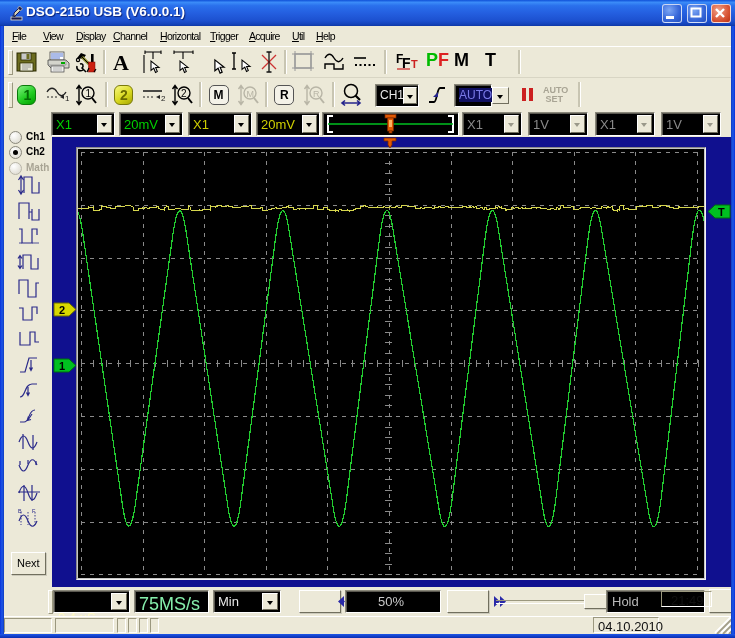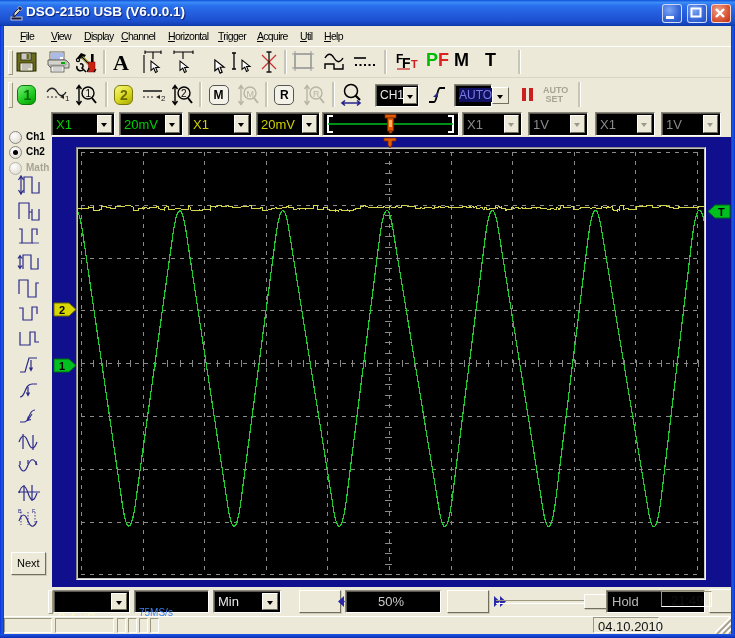--- a/index.html
+++ b/index.html
@@ -13,21 +13,21 @@
     background:linear-gradient(180deg,#0f50d8 0%,#3b8cf8 9%,#2a70ec 22%,#245fe0 50%,#1c50cf 80%,#1443ba 93%,#0e38a6 100%);}
   #title .txt{position:absolute;left:26px;top:4px;color:#fff;font-weight:bold;font-size:13.5px;
     text-shadow:1px 1px 1px rgba(10,30,110,.9);letter-spacing:0px;}
   .capbtn{position:absolute;top:4px;width:20px;height:19px;border-radius:3px;
     border:1px solid rgba(255,255,255,.75);box-sizing:border-box;}
   #btn-min{left:662px;background:radial-gradient(circle at 35% 30%,#7da7f4,#3666d8 60%,#2250c0);}
   #btn-max{left:687px;background:radial-gradient(circle at 35% 30%,#7da7f4,#3666d8 60%,#2250c0);}
   #btn-close{left:711px;background:radial-gradient(circle at 35% 30%,#f0a088,#d95636 60%,#bc3012);}
   
   #menubar{left:4px;top:26px;width:727px;height:20px;background:#ece9d8;font-size:10.5px;letter-spacing:-0.7px;color:#000;}
-  #menubar span{position:absolute;top:4px;margin-left:8px;}
+  #menubar span{position:absolute;top:4px;}
   #menubar u{text-decoration:underline;}
   
   .tbband{background:#ece9d8;}
   .sep{position:absolute;width:2px;background:#c8c5b2;border-right:1px solid #fff;}
   .grip{position:absolute;width:3px;border-left:1px solid #fff;border-top:1px solid #fff;
         border-right:1px solid #9b987f;border-bottom:1px solid #9b987f;background:#ece9d8;}
   .combo{position:absolute;height:24px;box-sizing:border-box;background:#000;
     border:1px solid #8a887a;border-right-color:#fff;border-bottom-color:#fff;
     box-shadow:inset 1px 1px 0 #5a5850;}
   .combo .val{position:absolute;left:4px;top:4px;font-size:13px;}
@@ -503,21 +503,21 @@
   <span style="position:absolute;left:5px;top:4px;font-size:11px;">Next</span>
   </div>
 
 <div class="abs tbband" style="left:4px;top:587px;width:727px;height:29px;"></div>
 <div class="grip" style="left:48px;top:590px;height:22px"></div>
 <div class="combo" style="left:53px;top:590px;width:77px;height:23px">
   <span class="val" style="color:#fef9c3;top:19px">0.4 uS</span>
     <div class="dbtn" style="right:2px;width:16px;height:17px"></div>
   </div>
 <div class="blackbox" style="left:134px;top:590px;width:75px;height:23px">
-  <span style="position:absolute;left:4px;top:16px;font-size:10px;color:#3b82f6">75MS/s</span>
+  <span style="position:absolute;left:4px;top:3px;font-size:18px;color:#86efac">75MS/s</span>
   </div>
 <div class="combo" style="left:213px;top:590px;width:68px;height:23px">
   <span class="val" style="color:#e8e8e8;top:3px">Min</span>
     <div class="dbtn" style="right:2px;width:16px;height:17px"></div>
   </div>
 <div class="raisedbtn" style="left:299px;top:590px;width:42px;height:23px;">
   <svg width="40" height="21">
       <path d="M22 5 L16 10.5 L22 16 Z M16 5 L10 10.5 L16 16 Z" fill="#2a2aa8"></path>
     </svg></div>
 <div class="blackbox" style="left:345px;top:590px;width:96px;height:23px">

